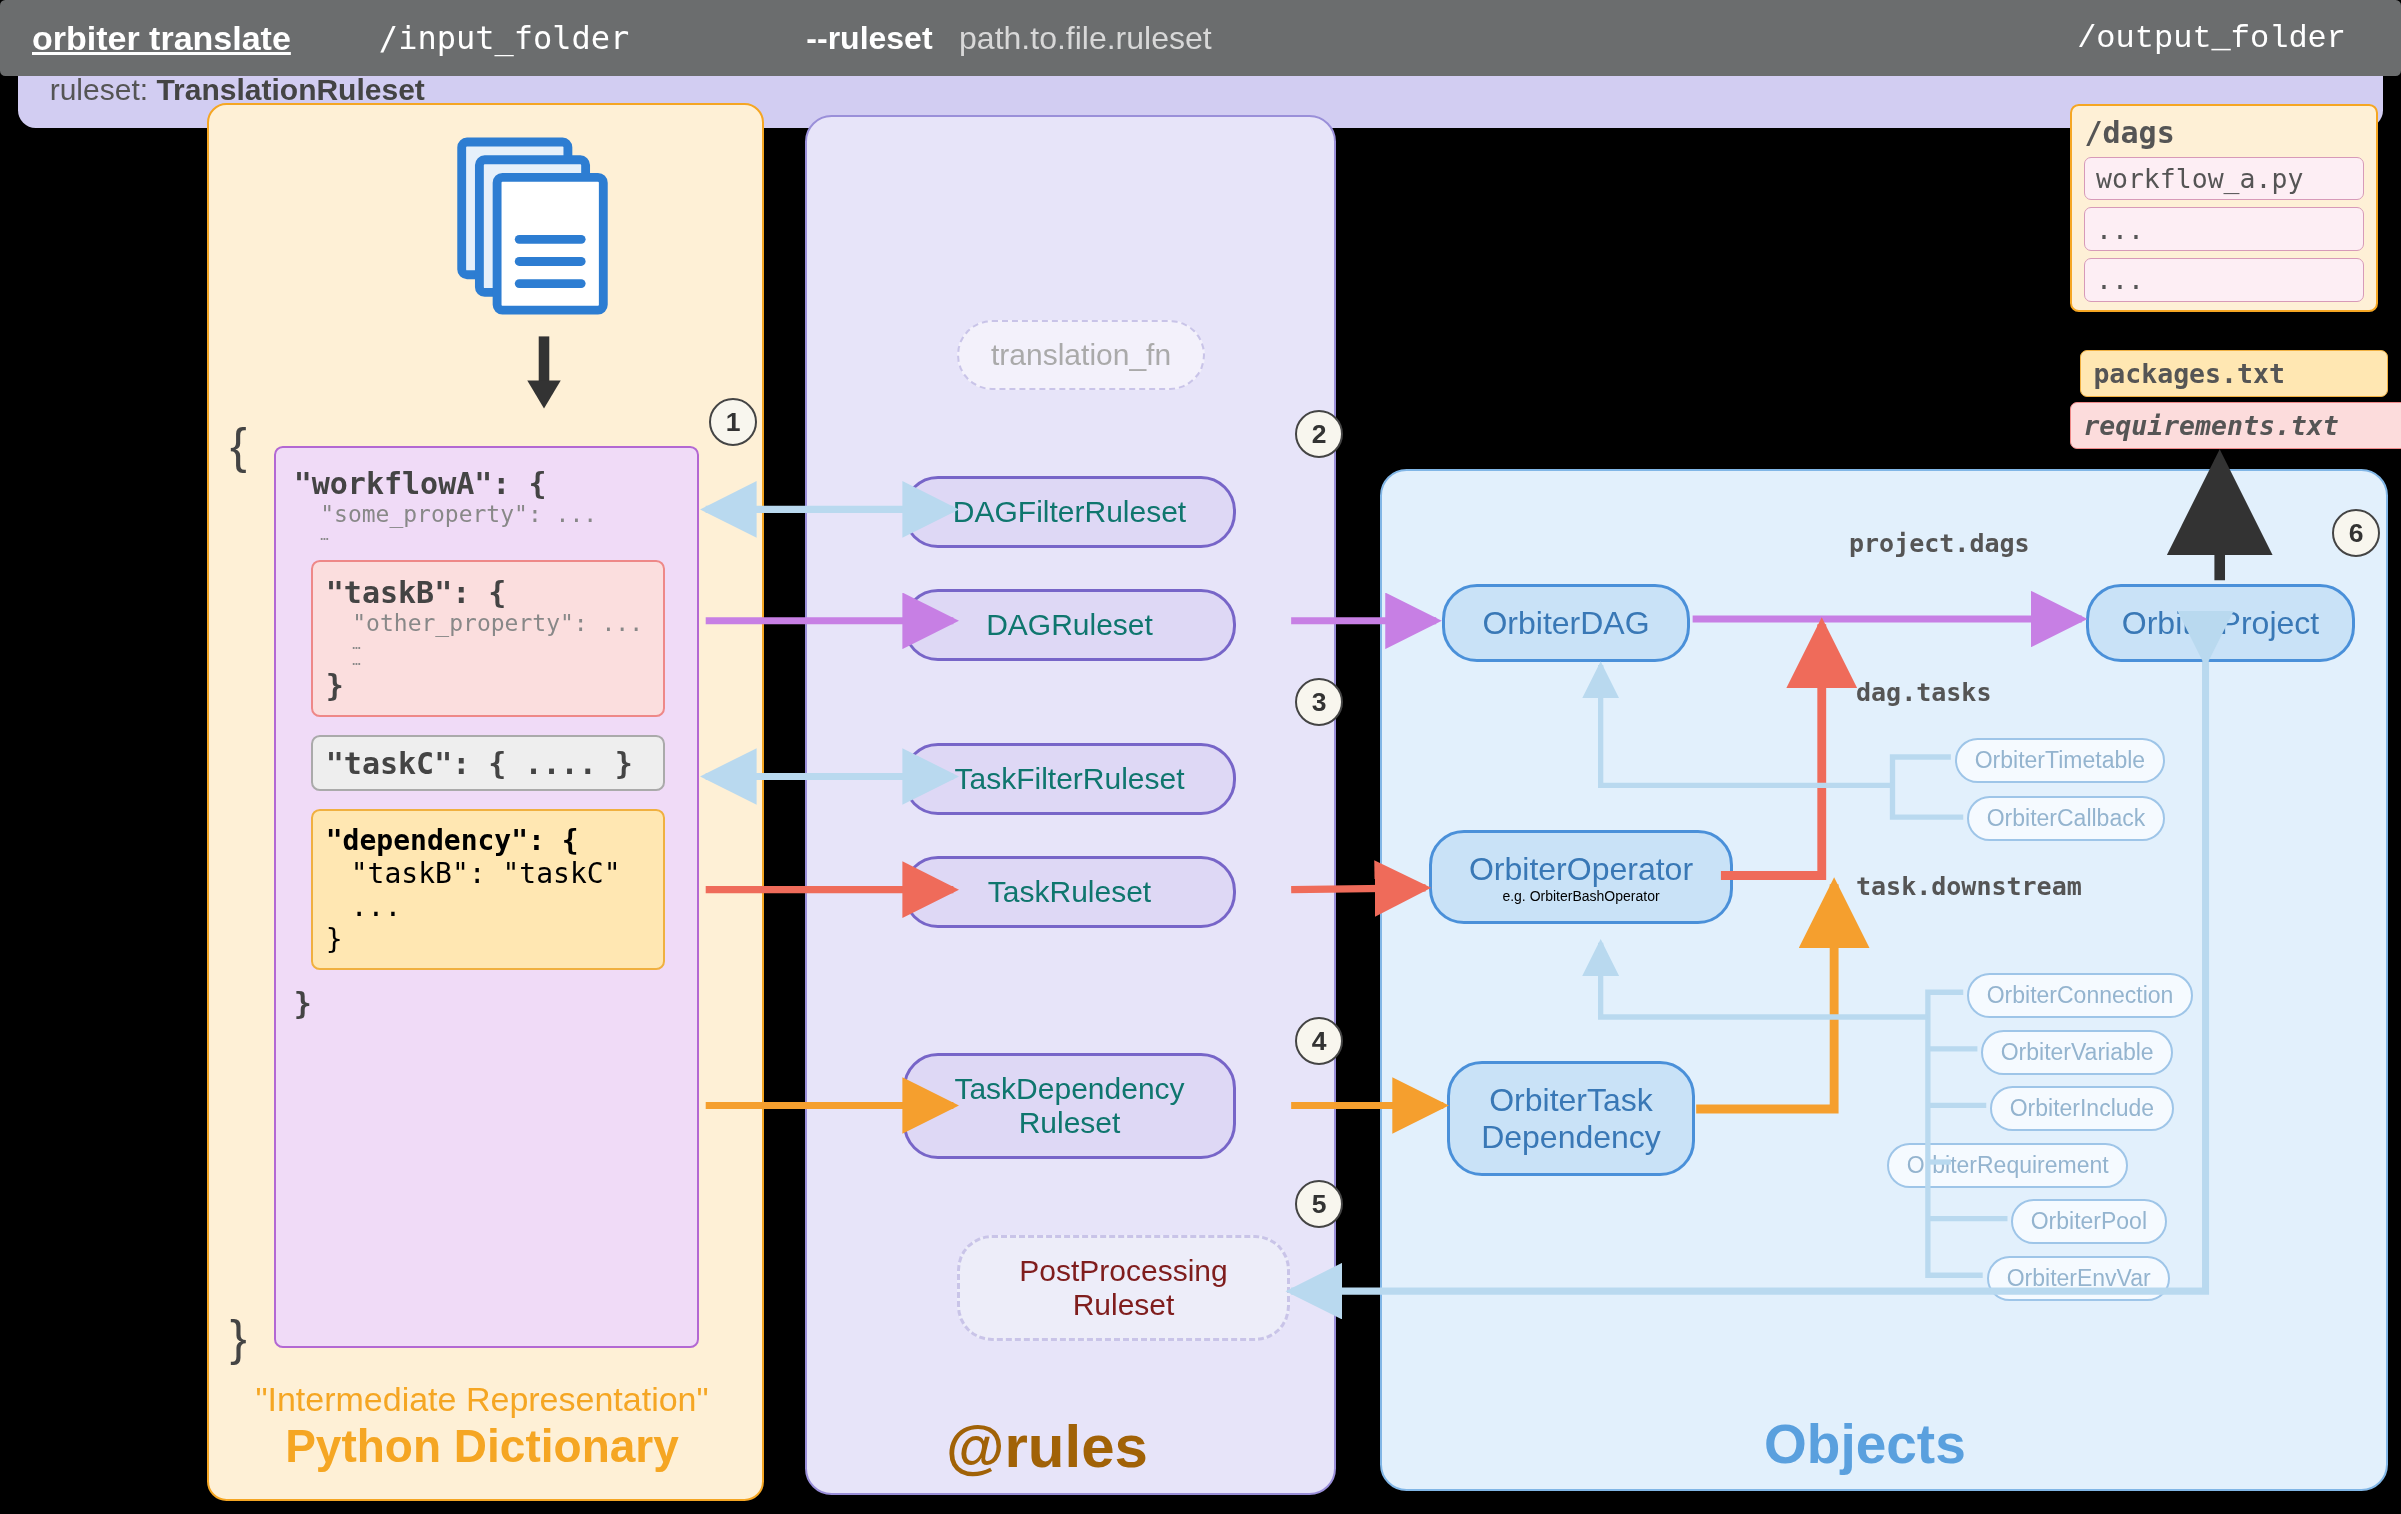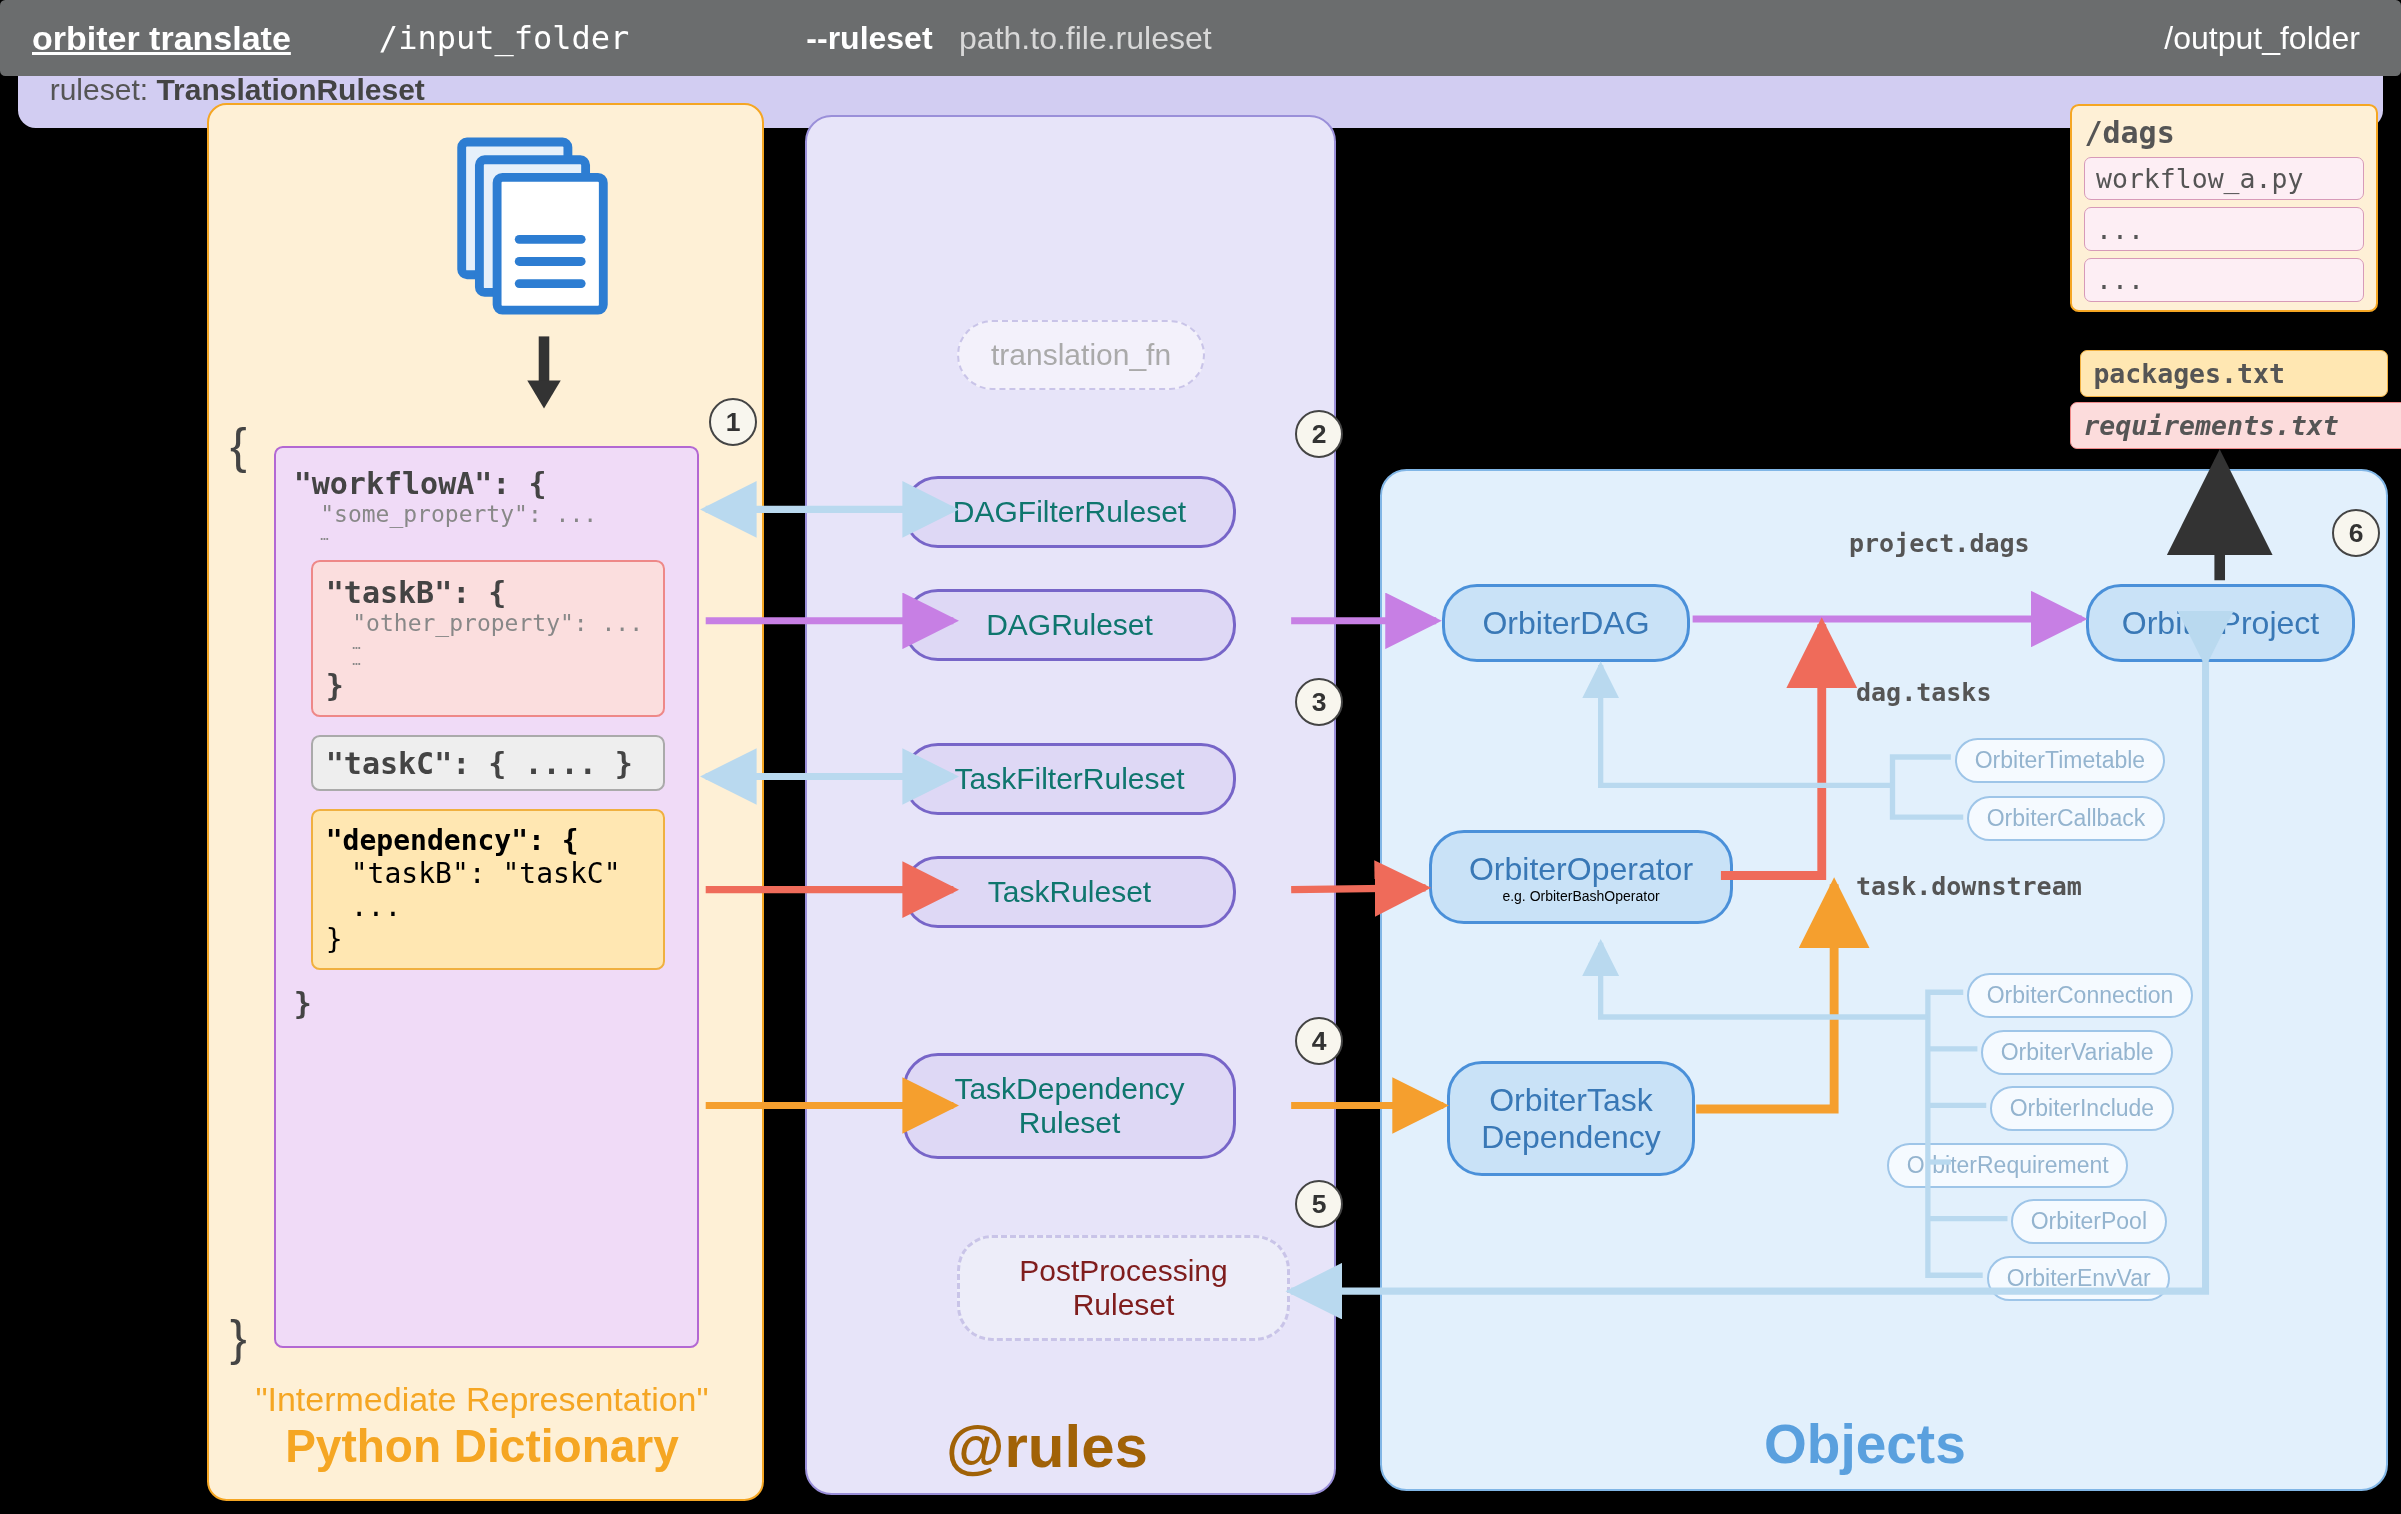--- a/index.html
+++ b/index.html
@@ -3,21 +3,21 @@
 <meta charset="utf-8">
 <style>
   * { box-sizing: border-box; margin: 0; padding: 0; }
   body { font-family: Arial, Helvetica, sans-serif; background:#000; width:2401px; height:1514px; position:relative; }
   svg { position:absolute; top:0; left:0; }
   .header-bar { background:#6b6d6e; color:#fff; position:absolute; top:0; left:0; width:2401px; height:76px; border-radius:5.3px; display:flex; align-items:center; font-size:32px;}
   .hbr-cmd { font-weight:bold; text-decoration:underline; margin-left:32px; font-size:34px;}
   .hbr-in { margin-left:88px; font-family:monospace;}
   .hbr-flag { margin-left:177px; font-weight:bold;}
   .hbr-rs { margin-left:26.5px; color:#d8d8d8;}
-  .hbr-out { margin-left:auto; margin-right:41px; font-family:Liberation Sans, sans-serif;}
+  .hbr-out { margin-left:auto; margin-right:55px; font-family:Liberation Mono, monospace;}
   .panel { position:absolute; border:2.7px solid; }
   .panel-input { left:207px; top:103px; width:557px; height:1398px; background:#fef0d6; border-color:#f5a623; border-radius:19.5px; }
   .panel-rules { left:805px; top:115px; width:531px; height:1380px; background:#e7e4f9; border-color:#9a8fd9; border-radius:26.5px; }
   .panel-objects { left:1380px; top:469px; width:1008px; height:1022px; background:#e2f0fc; border-color:#81b6e6; border-radius:26.5px; }
   .label-big { position:absolute; font-size:46px; font-weight:bold; }
   .label-input { color:#f5a623; left:230px; top:1380px; text-align:center; width:504px;}
   .label-input .ir { font-size:34px; font-weight:normal; font-style:normal; }
   .label-rules { color:#a16207; left:946px; top:1412px; font-size:60px; }
   .label-objects { color:#5aa0de; left:1764px; top:1412px; font-size:55px; }
   

